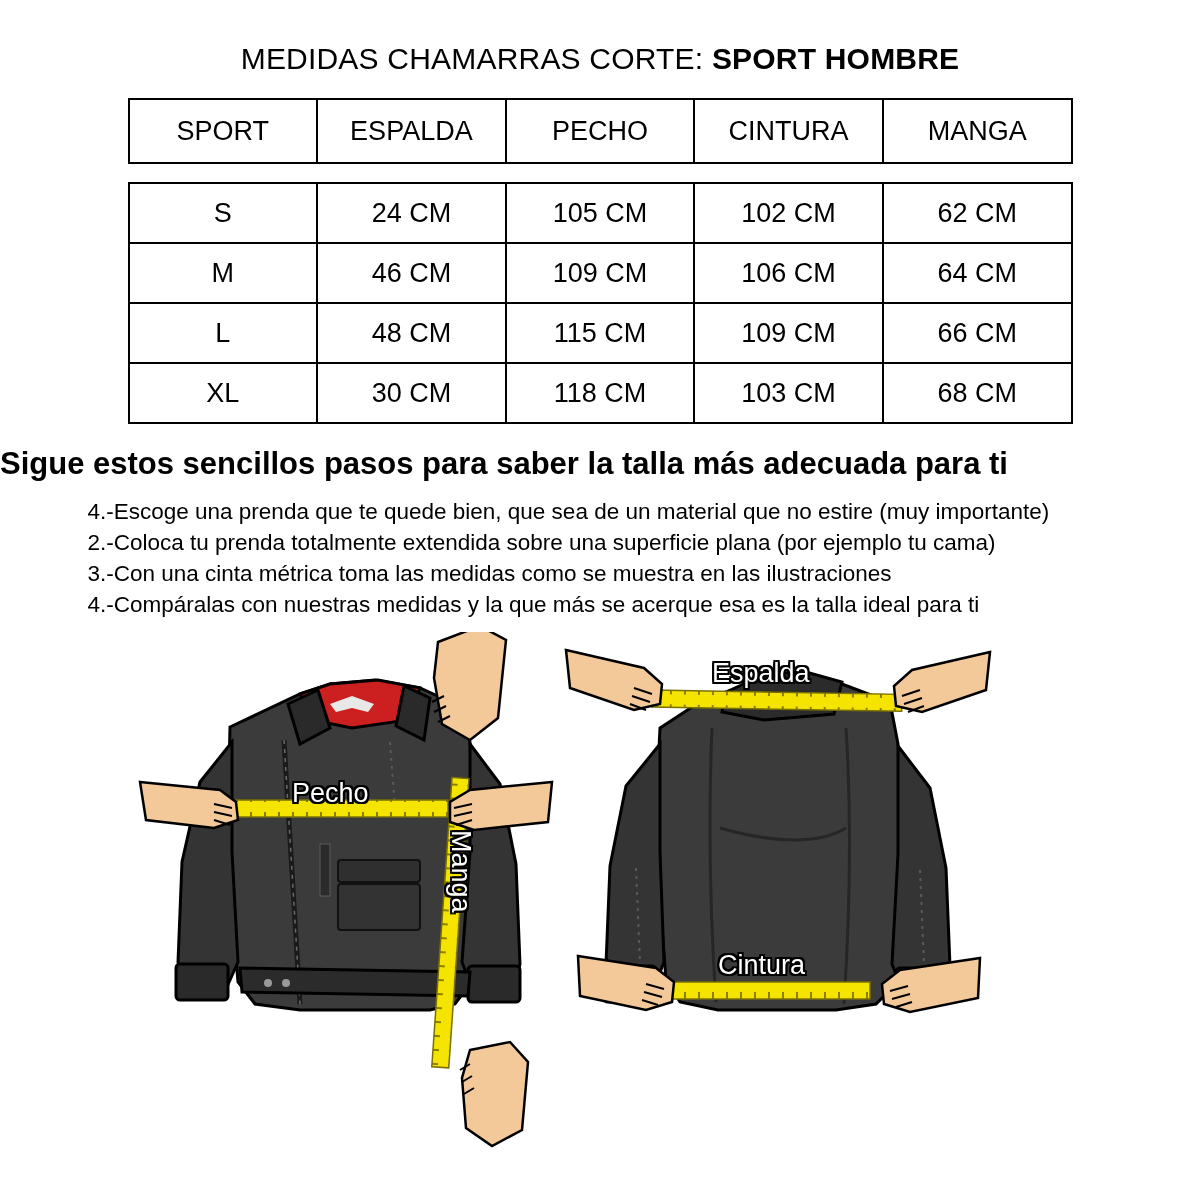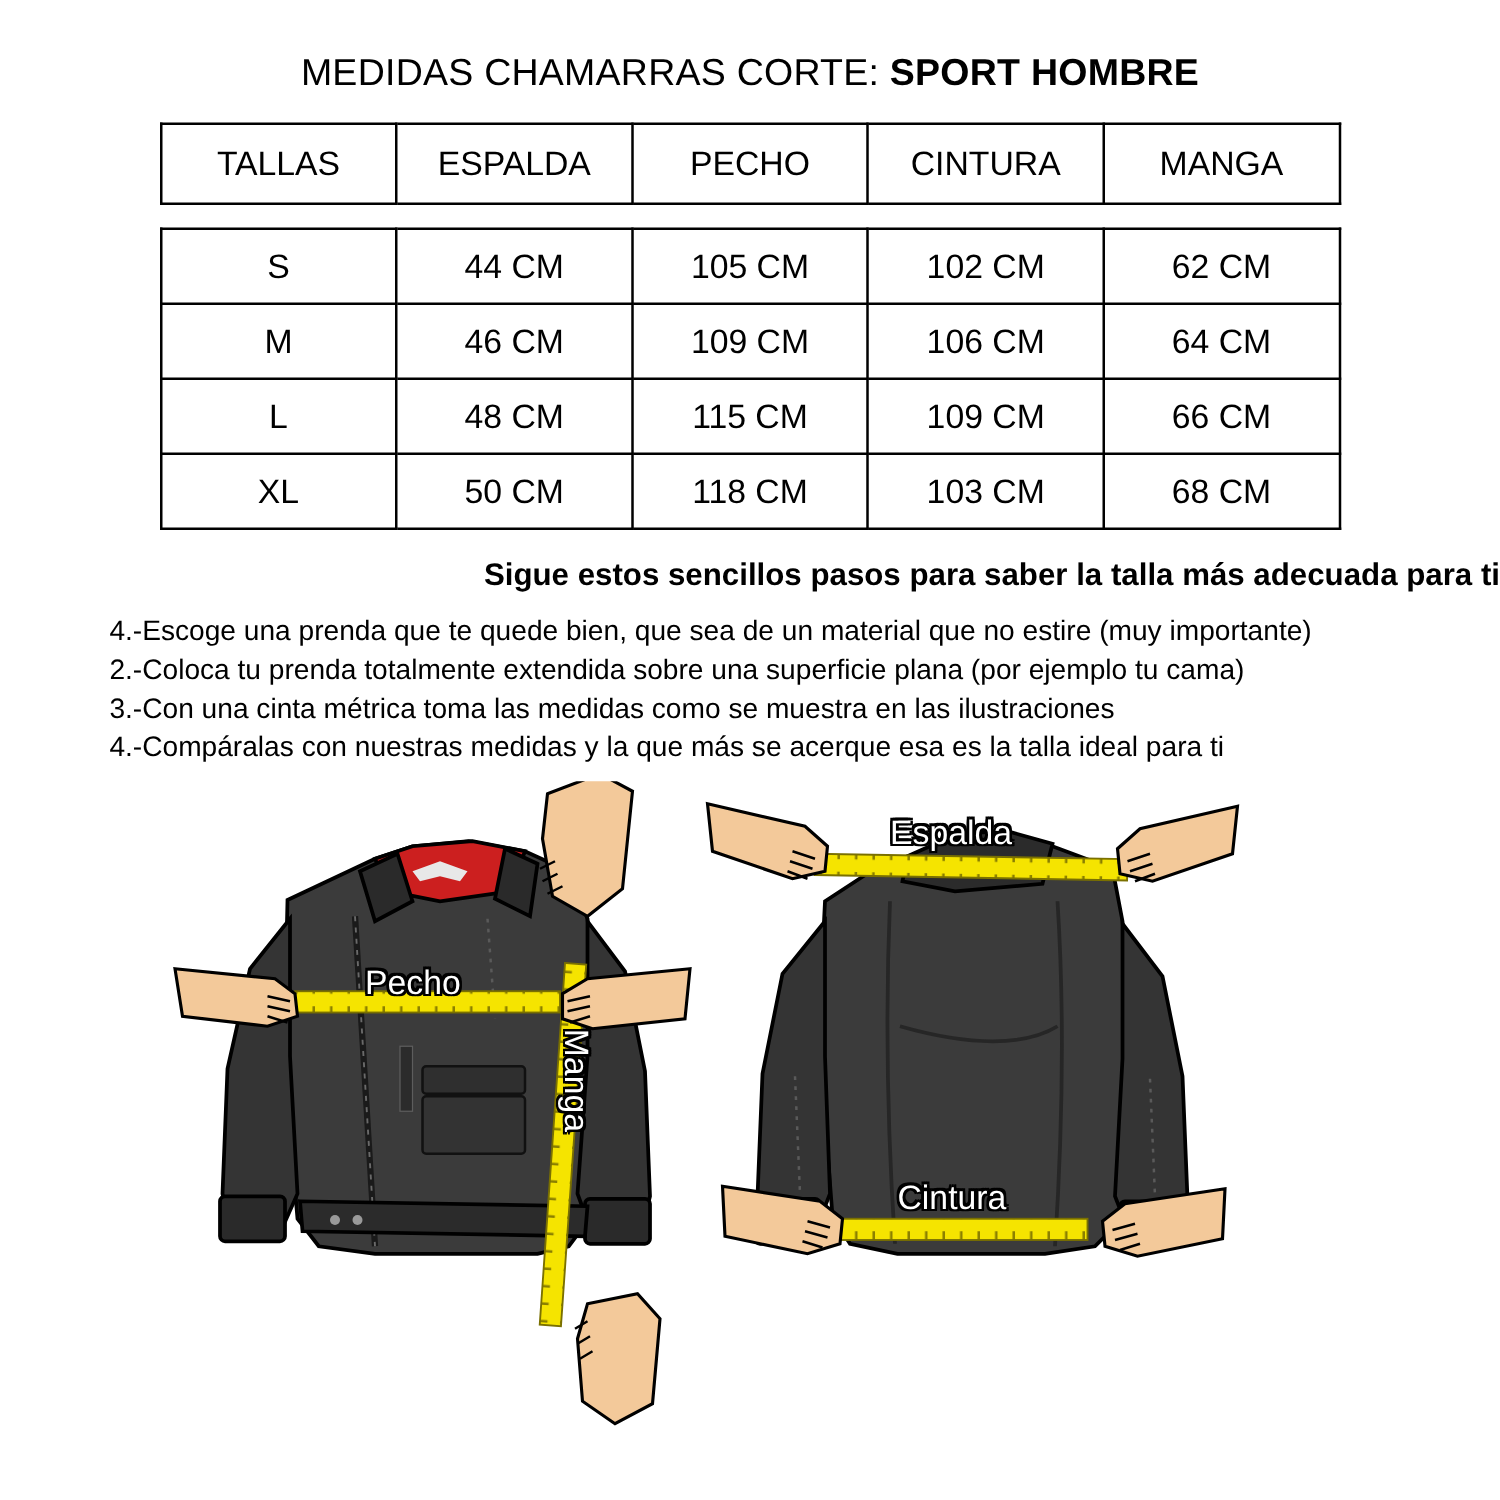--- a/index.html
+++ b/index.html
@@ -49,23 +49,23 @@
     font-size: 27px;
     font-weight: normal;
     height: 58px;
     padding: 0;
   }
   table.sizes thead th { height: 62px; }
   .spacer-band { height: 18px; }
 
   
   .steps-heading {
-    text-align: right;
+    text-align: left;
     font-weight: bold;
-    font-size: 25px;
+    font-size: 31px;
     margin-top: 22px;
   }
   .steps {
     margin: 14px auto 0 auto;
     width: 1065px;
   }
   .steps li {
     font-size: 22.5px;
     line-height: 31px;
     list-style: none;
@@ -105,55 +105,55 @@
 <div class="page">
 
   <div class="title">
     <span>MEDIDAS CHAMARRAS CORTE: </span><span class="bold">SPORT HOMBRE</span>
   </div>
 
   <div class="table-wrap">
     <table class="sizes">
       <thead>
         <tr>
-          <th>TALLAS</th>
+          <th>SPORT</th>
           <th>ESPALDA</th>
           <th>PECHO</th>
           <th>CINTURA</th>
           <th>MANGA</th>
         </tr>
       </thead>
     </table>
     <div class="spacer-band"></div>
     <table class="sizes">
       <tbody>
         <tr>
           <td>S</td>
-          <td>44 CM</td>
+          <td>24 CM</td>
           <td>105 CM</td>
           <td>102 CM</td>
           <td>62 CM</td>
         </tr>
         <tr>
           <td>M</td>
           <td>46 CM</td>
           <td>109 CM</td>
           <td>106 CM</td>
           <td>64 CM</td>
         </tr>
         <tr>
           <td>L</td>
           <td>48 CM</td>
           <td>115 CM</td>
           <td>109 CM</td>
           <td>66 CM</td>
         </tr>
         <tr>
           <td>XL</td>
-          <td>50 CM</td>
+          <td>30 CM</td>
           <td>118 CM</td>
           <td>103 CM</td>
           <td>68 CM</td>
         </tr>
       </tbody>
     </table>
   </div>
 
   <div class="steps-heading">Sigue estos sencillos pasos para saber la talla más adecuada para ti</div>
   <ul class="steps">

